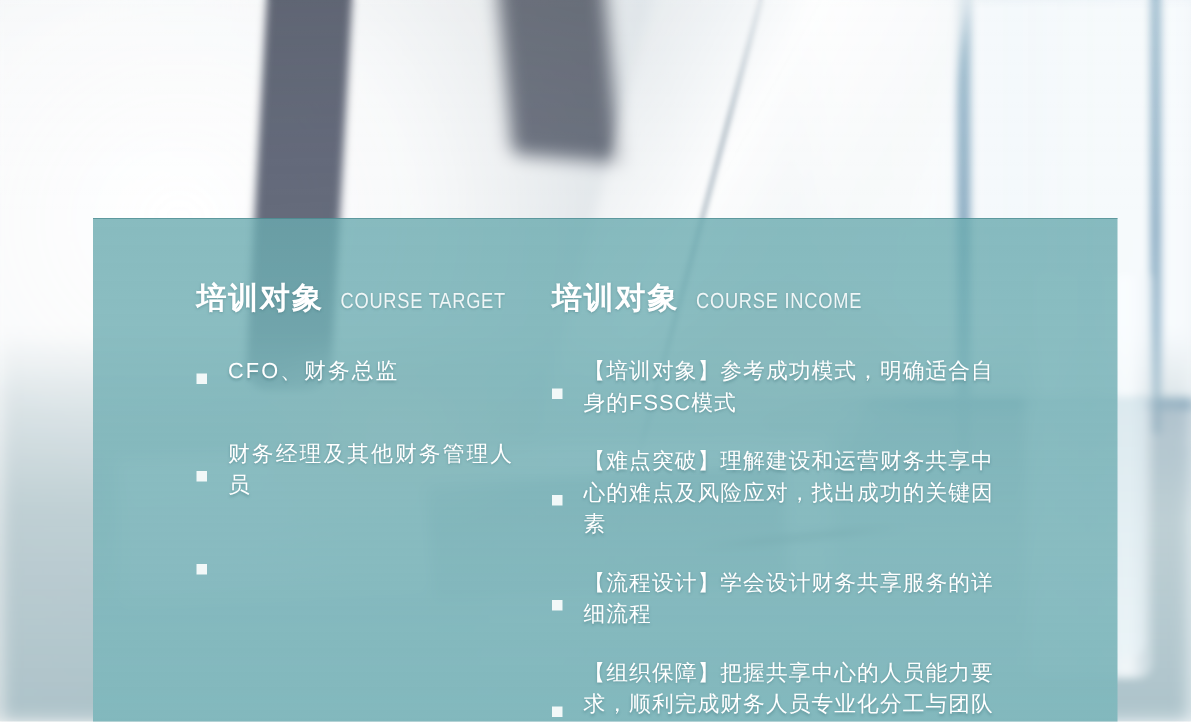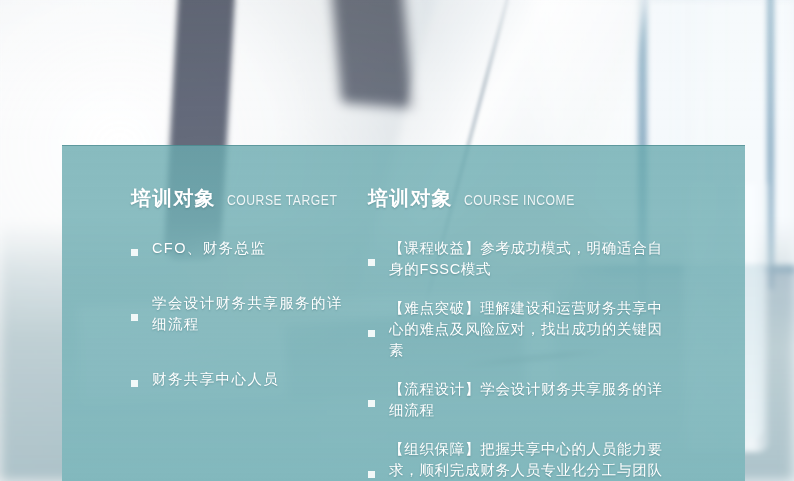--- a/index.html
+++ b/index.html
@@ -322,38 +322,37 @@
           <span class="heading-cn">培训对象</span>
           <span class="heading-en">COURSE TARGET</span>
         </div>
         <ul class="list">
           <li>
             <span class="bullet"></span>
             <span class="item-text">CFO、财务总监</span>
           </li>
           <li>
             <span class="bullet"></span>
-            <span class="item-text">学会设计财务共享服务的详细流程</span>
-          </li>
-          <li>
-            <span class="bullet"></span>
-            <span class="item-text">财务共享中心人员</span>
+            <span class="item-text">财务经理及其他财务管理人员</span>
+          </li>
+          <li>
+            <span class="bullet"></span>
           </li>
         </ul>
       </div>
 
       <div class="column col-right">
         <div class="heading">
           <span class="heading-cn">培训对象</span>
           <span class="heading-en">COURSE INCOME</span>
         </div>
         <ul class="list">
           <li>
             <span class="bullet"></span>
-            <span class="item-text">【课程收益】参考成功模式，明确适合自身的FSSC模式</span>
+            <span class="item-text">【培训对象】参考成功模式，明确适合自身的FSSC模式</span>
           </li>
           <li>
             <span class="bullet"></span>
             <span class="item-text">【难点突破】理解建设和运营财务共享中心的难点及风险应对，找出成功的关键因素</span>
           </li>
           <li>
             <span class="bullet"></span>
             <span class="item-text">【流程设计】学会设计财务共享服务的详细流程</span>
           </li>
           <li>

